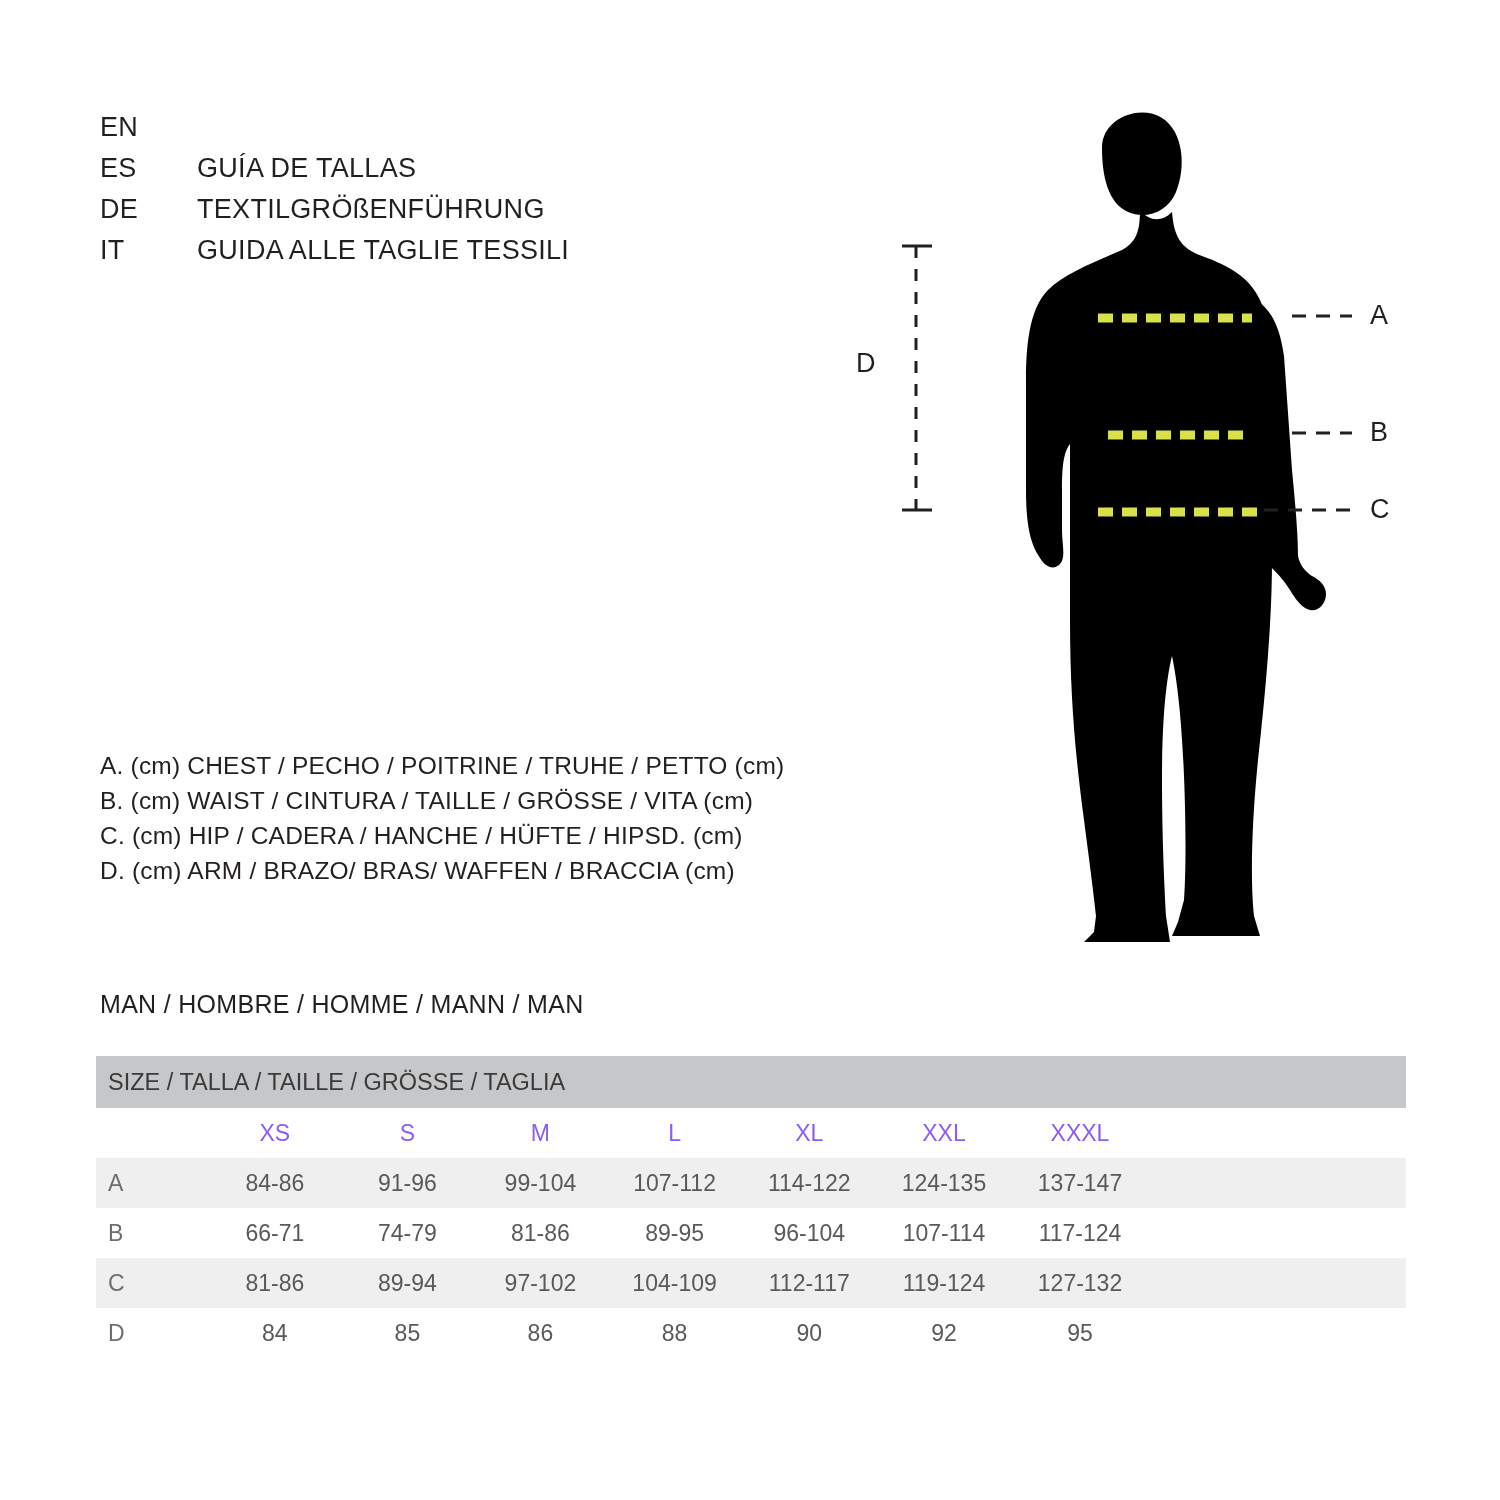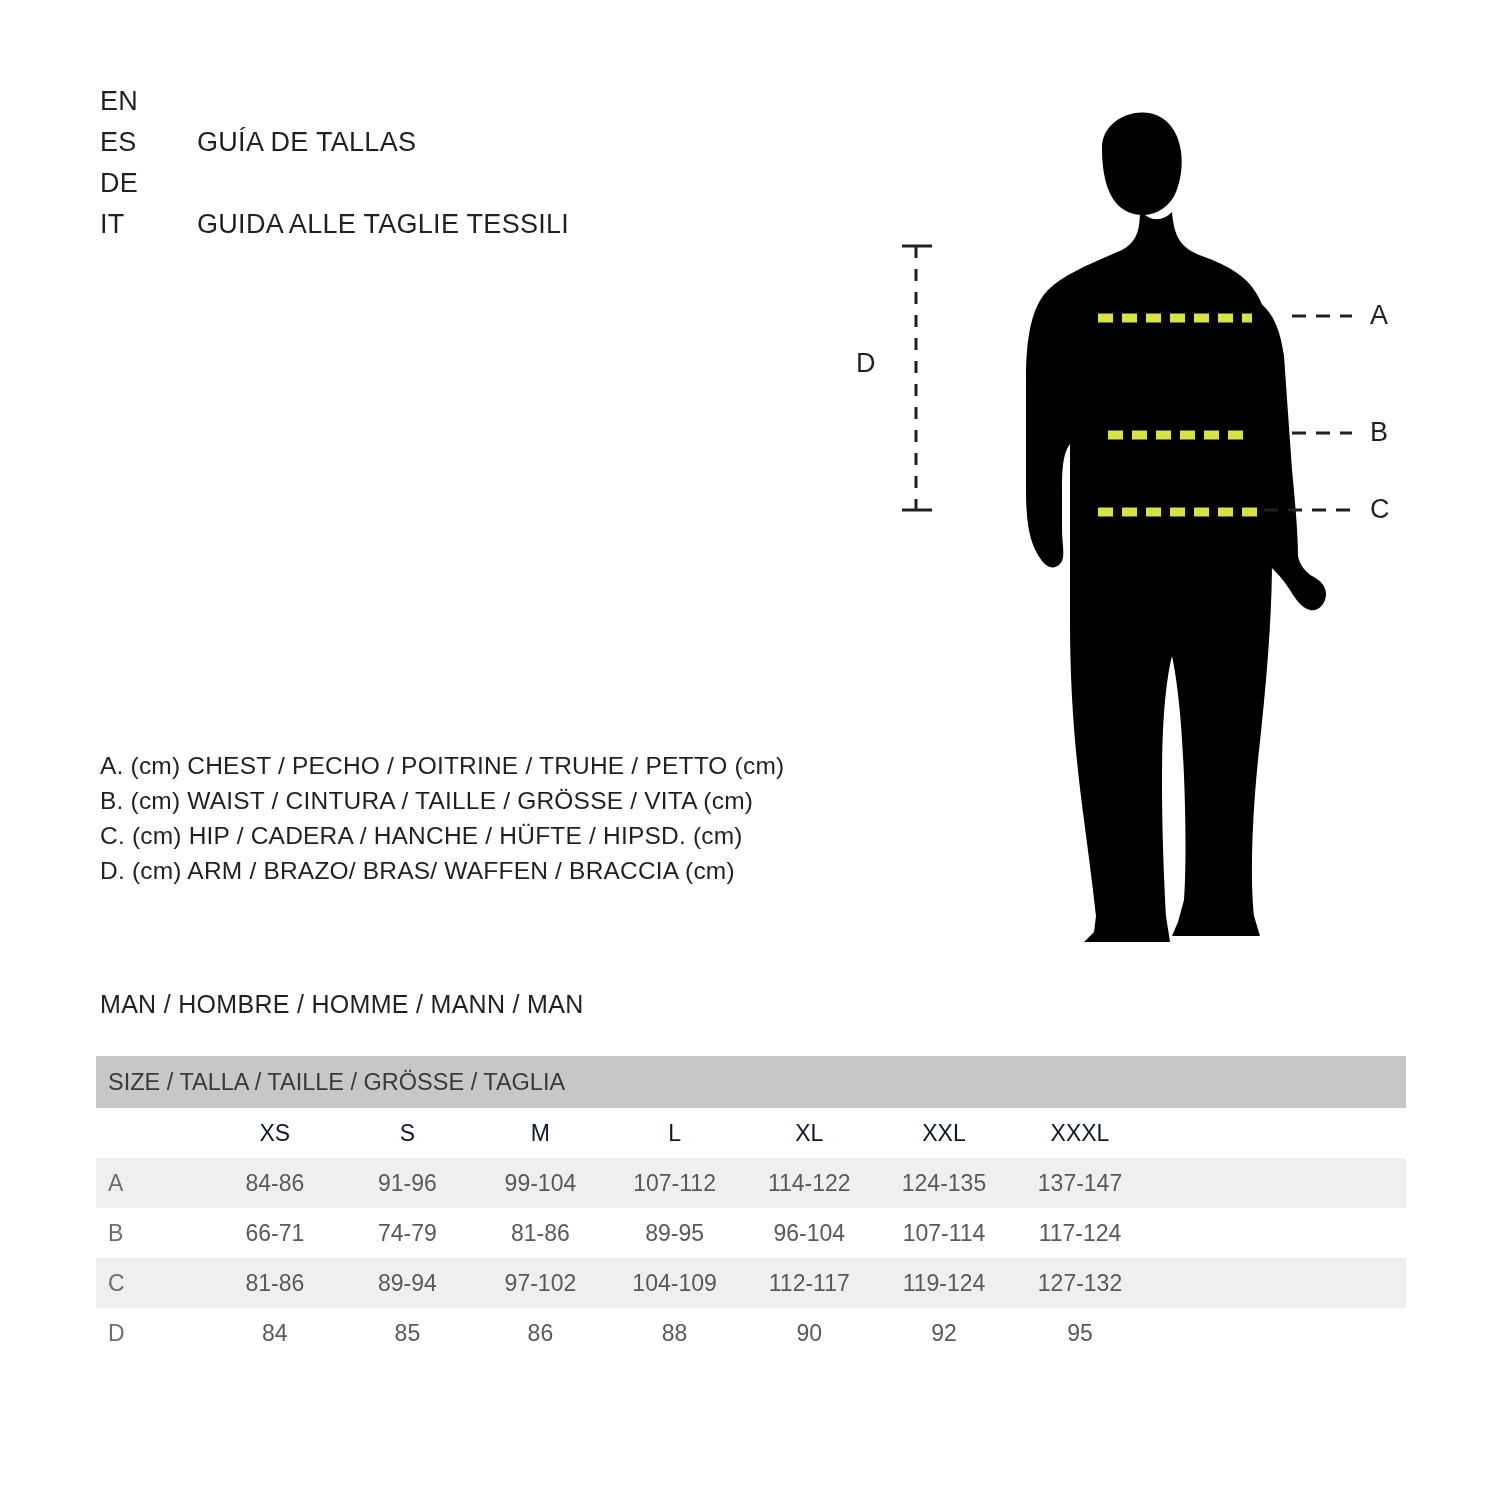--- a/index.html
+++ b/index.html
@@ -13,21 +13,21 @@
     position: relative;
     font-family: "Liberation Sans", sans-serif;
     color: #231f20;
     overflow: hidden;
   }
 
   
   #lang-block {
     position: absolute;
     left: 100px;
-    top: 86px;
+    top: 112px;
     width: 620px;
   }
   .lang-row {
     display: flex;
     align-items: baseline;
     height: 41px;
     font-size: 27px;
     letter-spacing: 0.3px;
   }
   .lang-code {
@@ -106,35 +106,36 @@
   #size-table .label-col {
     width: 112px;
     text-align: left;
     padding-left: 12px;
     color: #6d6e71;
   }
   .size-col { width: 140px; }
   .pad-col { width: 300px; }
   .row-alt td { background: #efeff0; }
   .row-plain td { background: #ffffff; }
-  .sizes-row td { background: #ffffff; color: #0f172a; }
+  .sizes-row td { background: #ffffff; color: #8b5cf6; }
 </style>
 </head>
 <body>
 
 <div id="lang-block">
   <div class="lang-row">
     <span class="lang-code">EN</span>
   </div>
   <div class="lang-row">
     <span class="lang-code">ES</span>
     <span class="lang-text">GUÍA DE TALLAS</span>
   </div>
   <div class="lang-row">
     <span class="lang-code">DE</span>
+    <span class="lang-text">TEXTILGRÖßENFÜHRUNG</span>
   </div>
   <div class="lang-row">
     <span class="lang-code">IT</span>
     <span class="lang-text">GUIDA ALLE TAGLIE TESSILI</span>
   </div>
 </div>
 
 <div id="legend-block">
   <div class="legend-row">A. (cm) CHEST / PECHO / POITRINE / TRUHE / PETTO (cm)</div>
   <div class="legend-row">B. (cm) WAIST / CINTURA / TAILLE / GRÖSSE / VITA (cm)</div>

